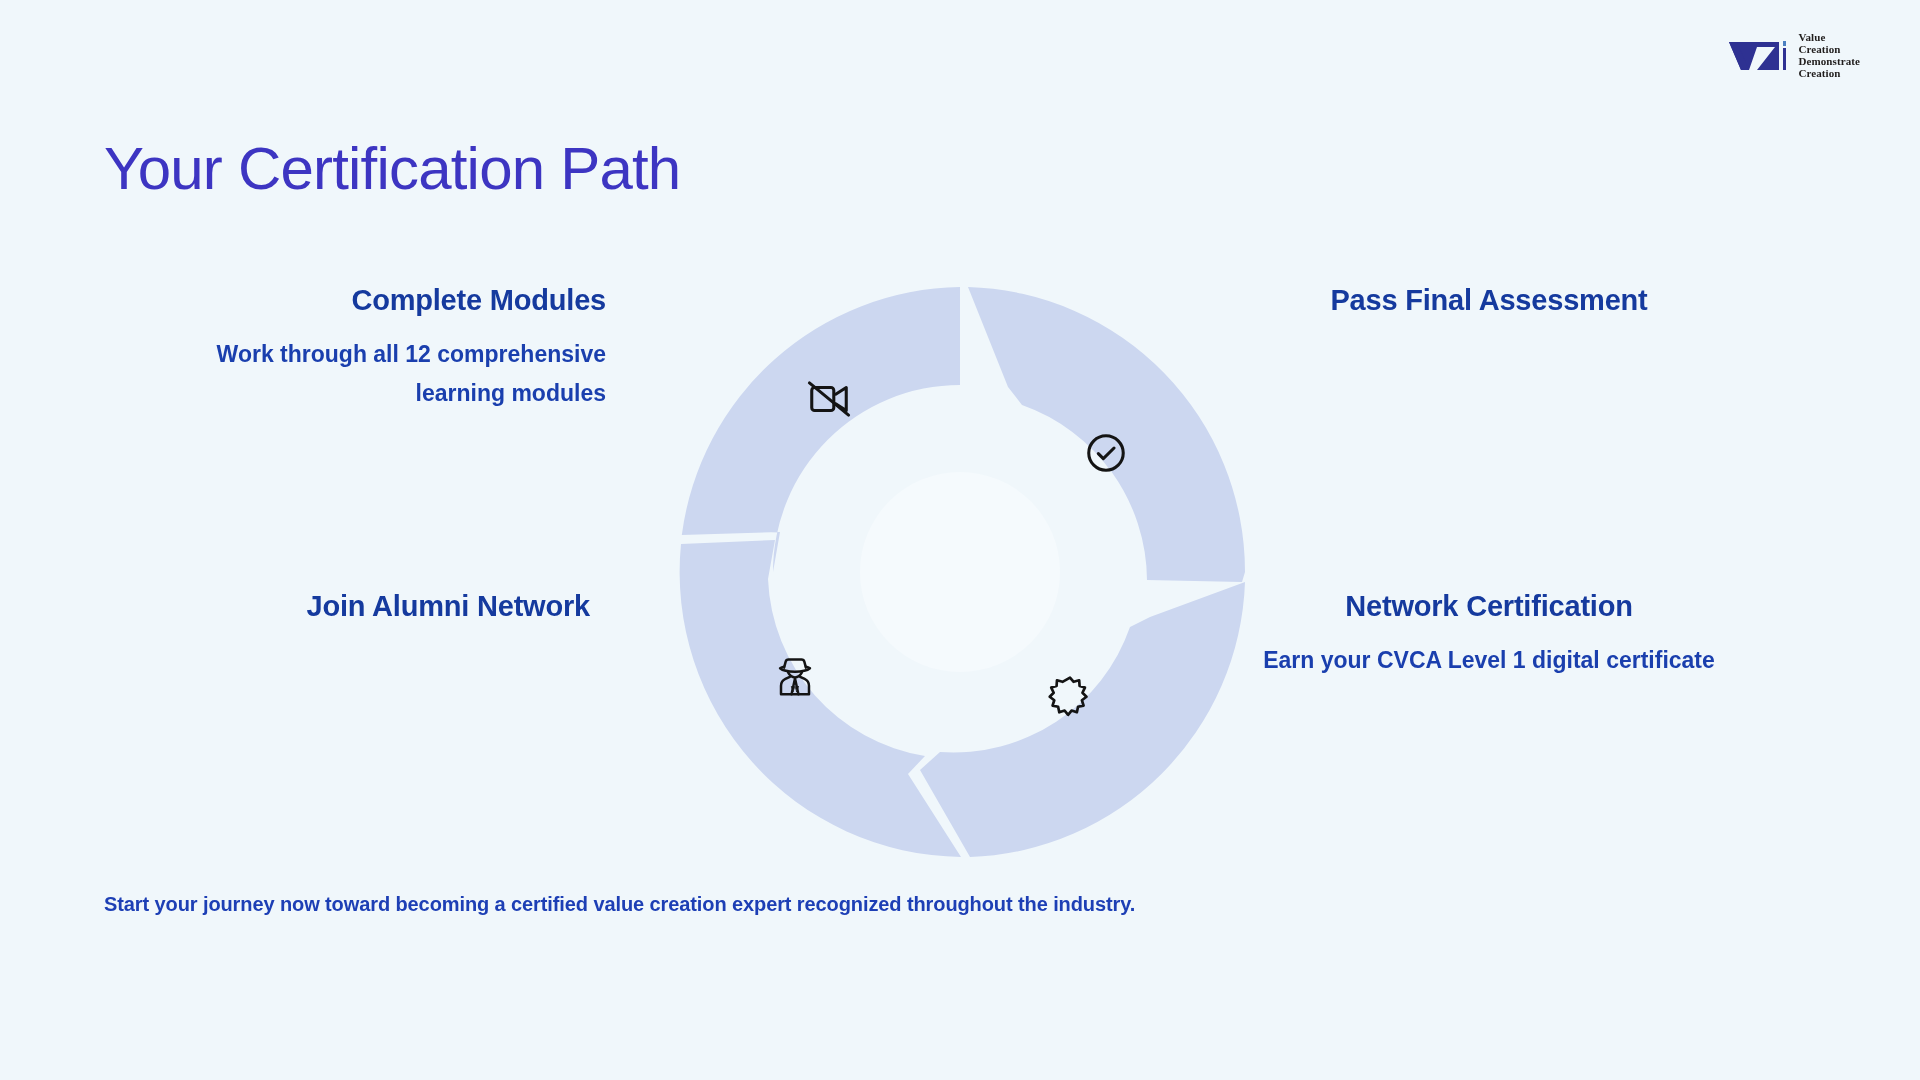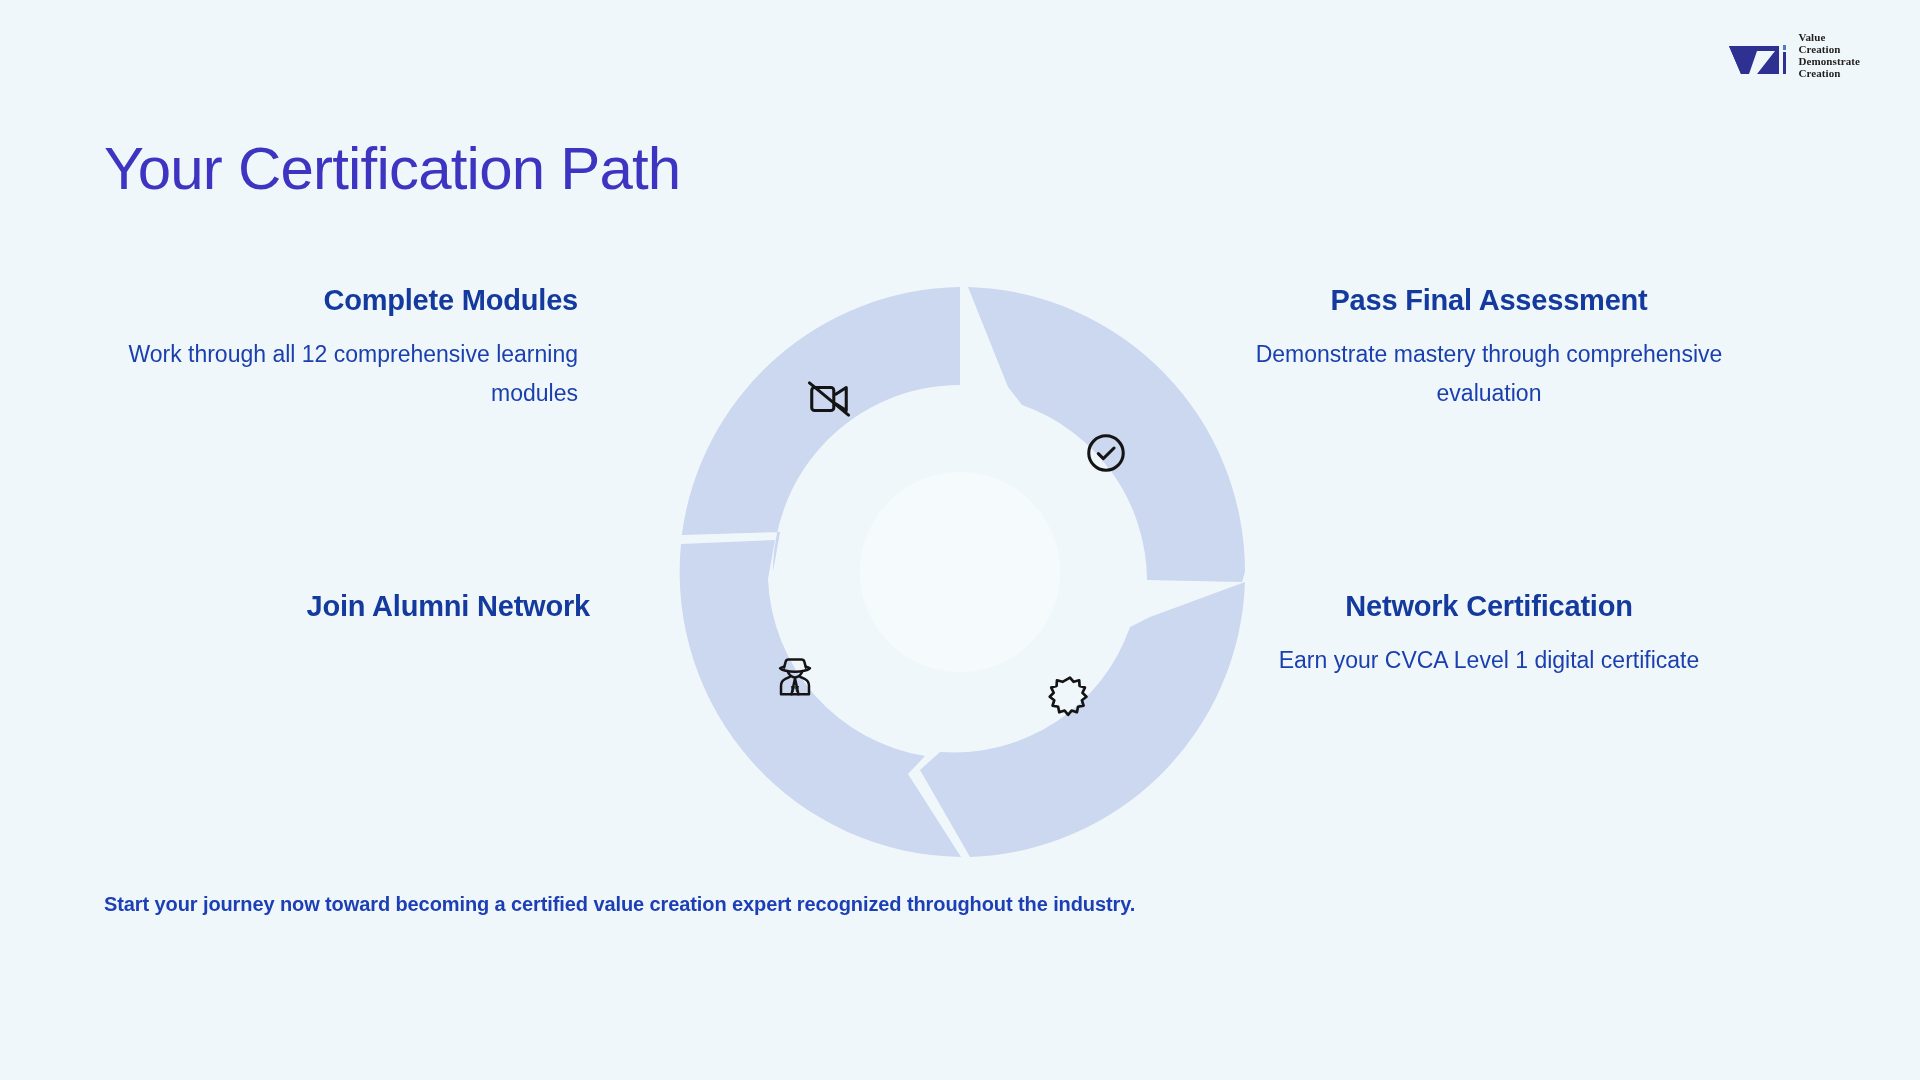--- a/index.html
+++ b/index.html
@@ -14,21 +14,21 @@
     overflow: hidden;
     position: relative;
   }
 
   
   .logo {
     position: absolute;
     top: 32px;
     right: 60px;
     display: flex;
-    align-items: flex-end;
+    align-items: center;
     gap: 9px;
   }
   .logo-mark { display: block; }
   .logo-words {
     display: flex;
     flex-direction: column;
     justify-content: center;
     line-height: 1.08;
   }
   .logo-words span {
@@ -91,29 +91,29 @@
   .label h3 {
     margin: 0 0 18px 0;
     font-size: 29px;
     font-weight: 700;
     color: #153a9e;
     letter-spacing: -0.2px;
   }
   .label p {
     margin: 0;
     font-size: 23px;
-    font-weight: 400;
+    font-weight: 700;
     color: #1a3fae;
     line-height: 1.68;
   }
 
   .label.left  { text-align: right; }
   .label.right { text-align: center; }
 
-  .label-tl { left: 108px;  top: 24px; }
+  .label-tl { left: 136px;  top: 24px; }
   .label-bl { left: 120px;  top: 330px; }
   .label-tr { left: 1254px; top: 24px; }
   .label-br { left: 1254px; top: 330px; }
 
   
   .footer-note {
     position: absolute;
     left: 104px;
     top: 893px;
     font-size: 20px;
@@ -218,21 +218,20 @@
     </span>
   </div>
 
   <div class="label left label-tl">
     <h3>Complete Modules</h3>
     <p>Work through all 12 comprehensive learning modules</p>
   </div>
 
   <div class="label right label-tr">
     <h3>Pass Final Assessment</h3>
-    <p>Demonstrate mastery through comprehensive evaluation</p>
   </div>
 
   <div class="label left label-bl">
     <h3>Join Alumni Network</h3>
   </div>
 
   <div class="label right label-br">
     <h3>Network Certification</h3>
     <p>Earn your CVCA Level 1 digital certificate</p>
   </div>

